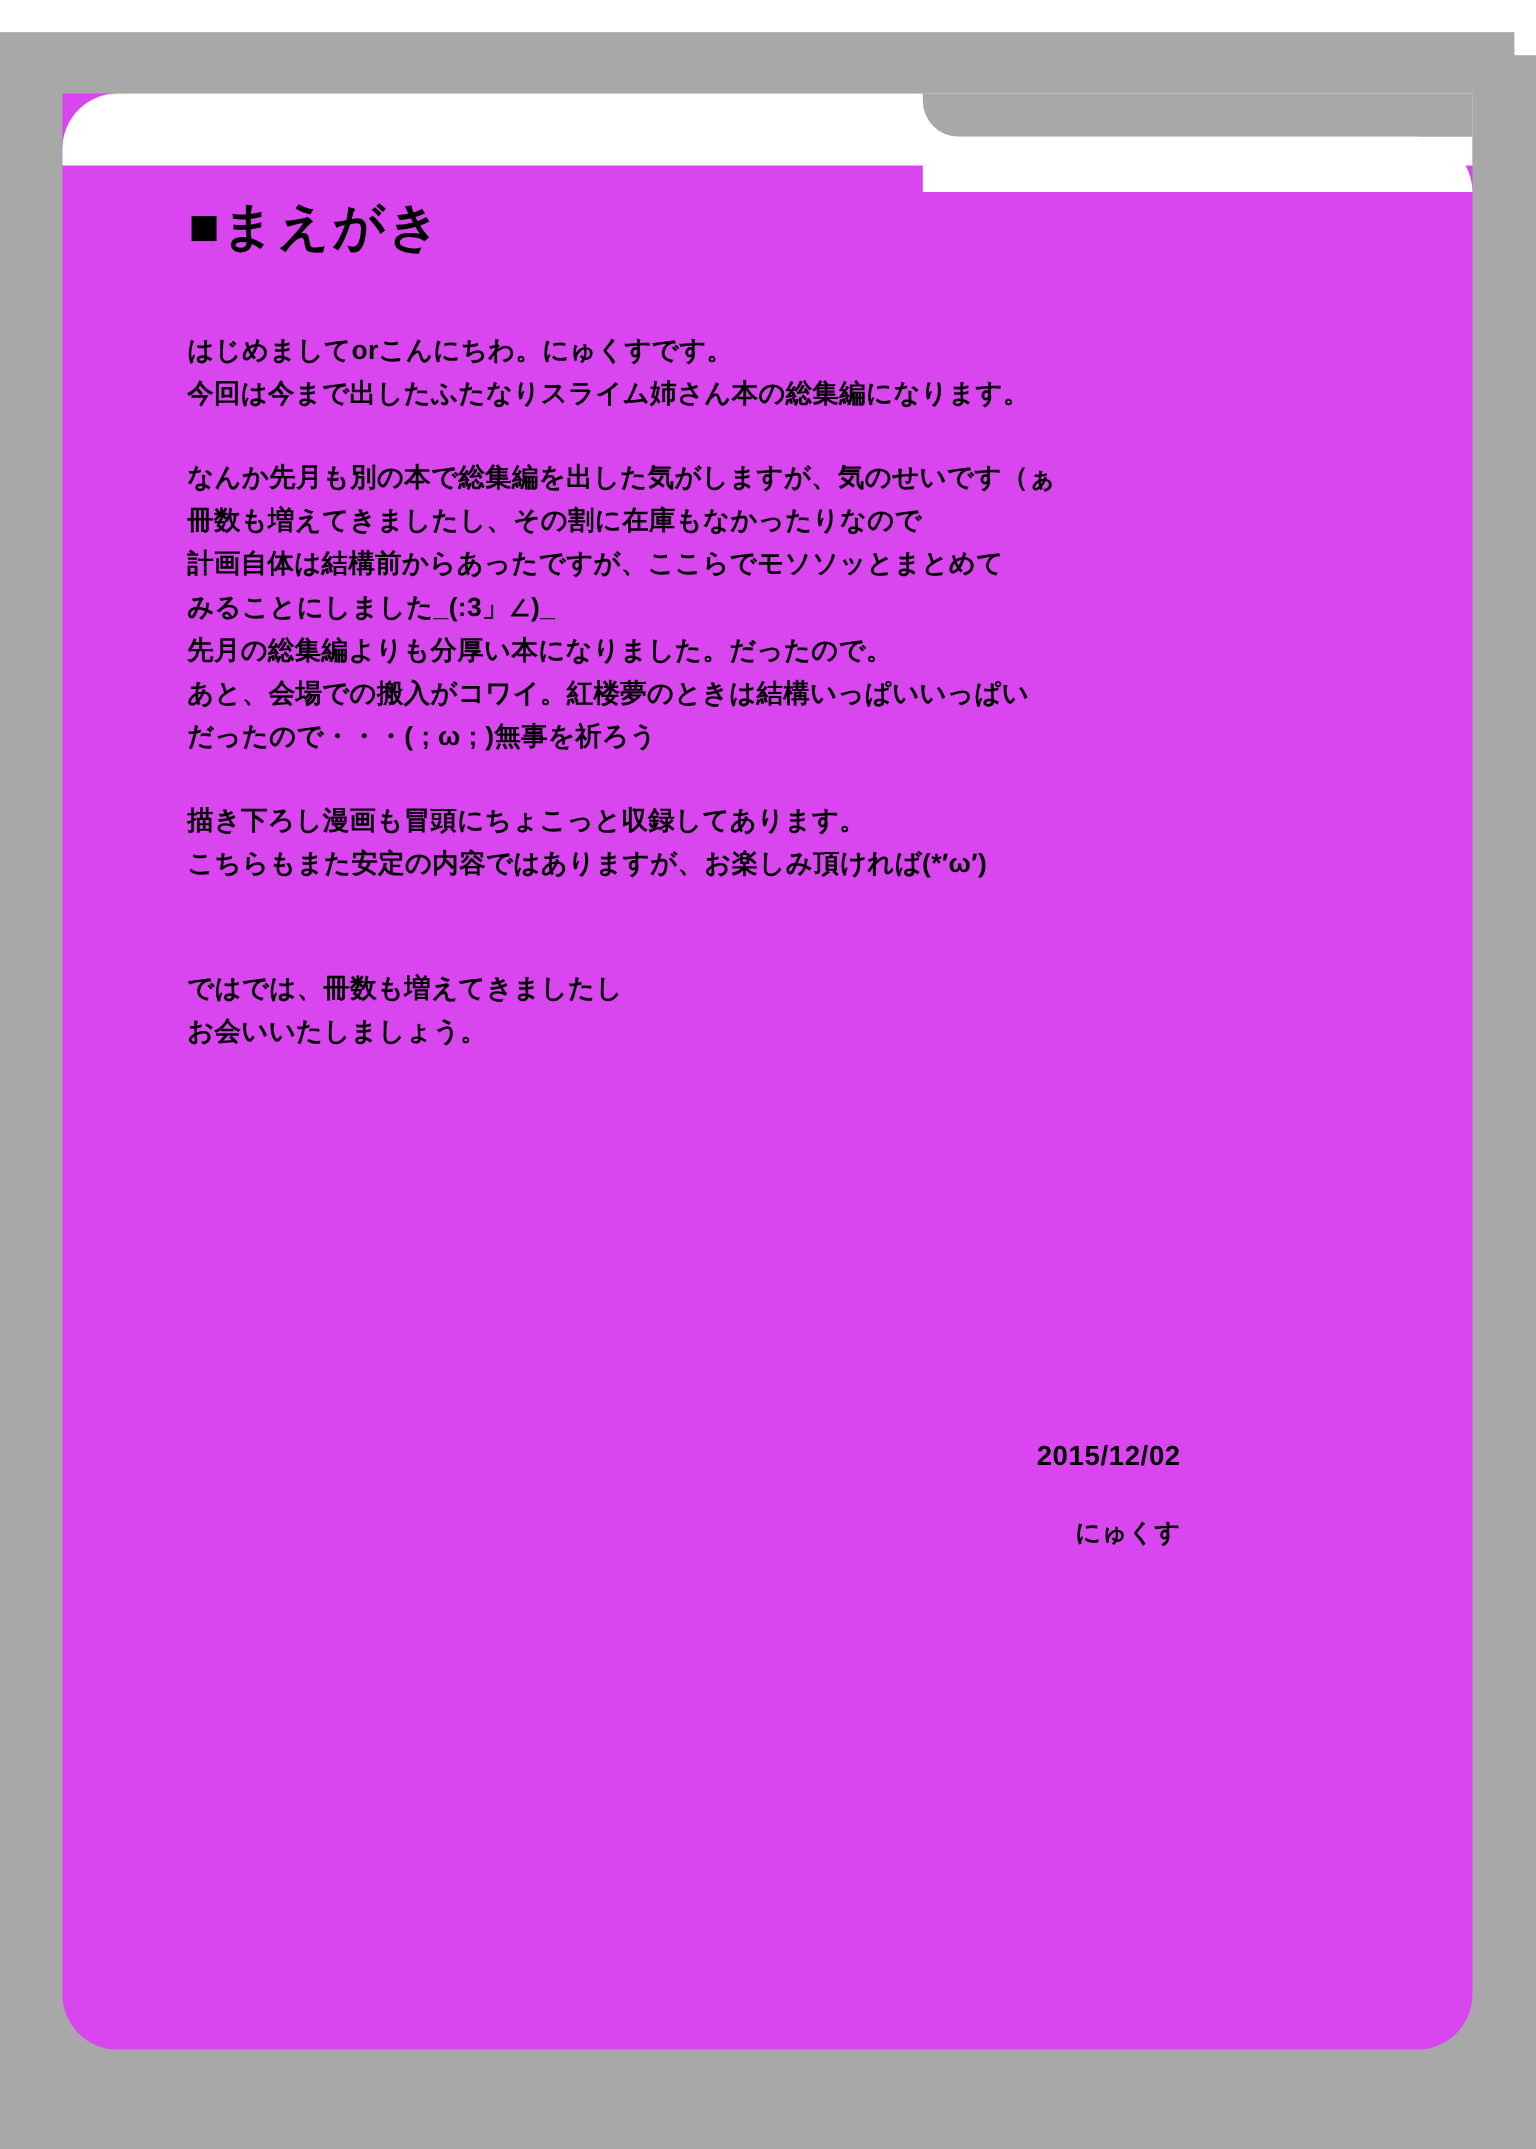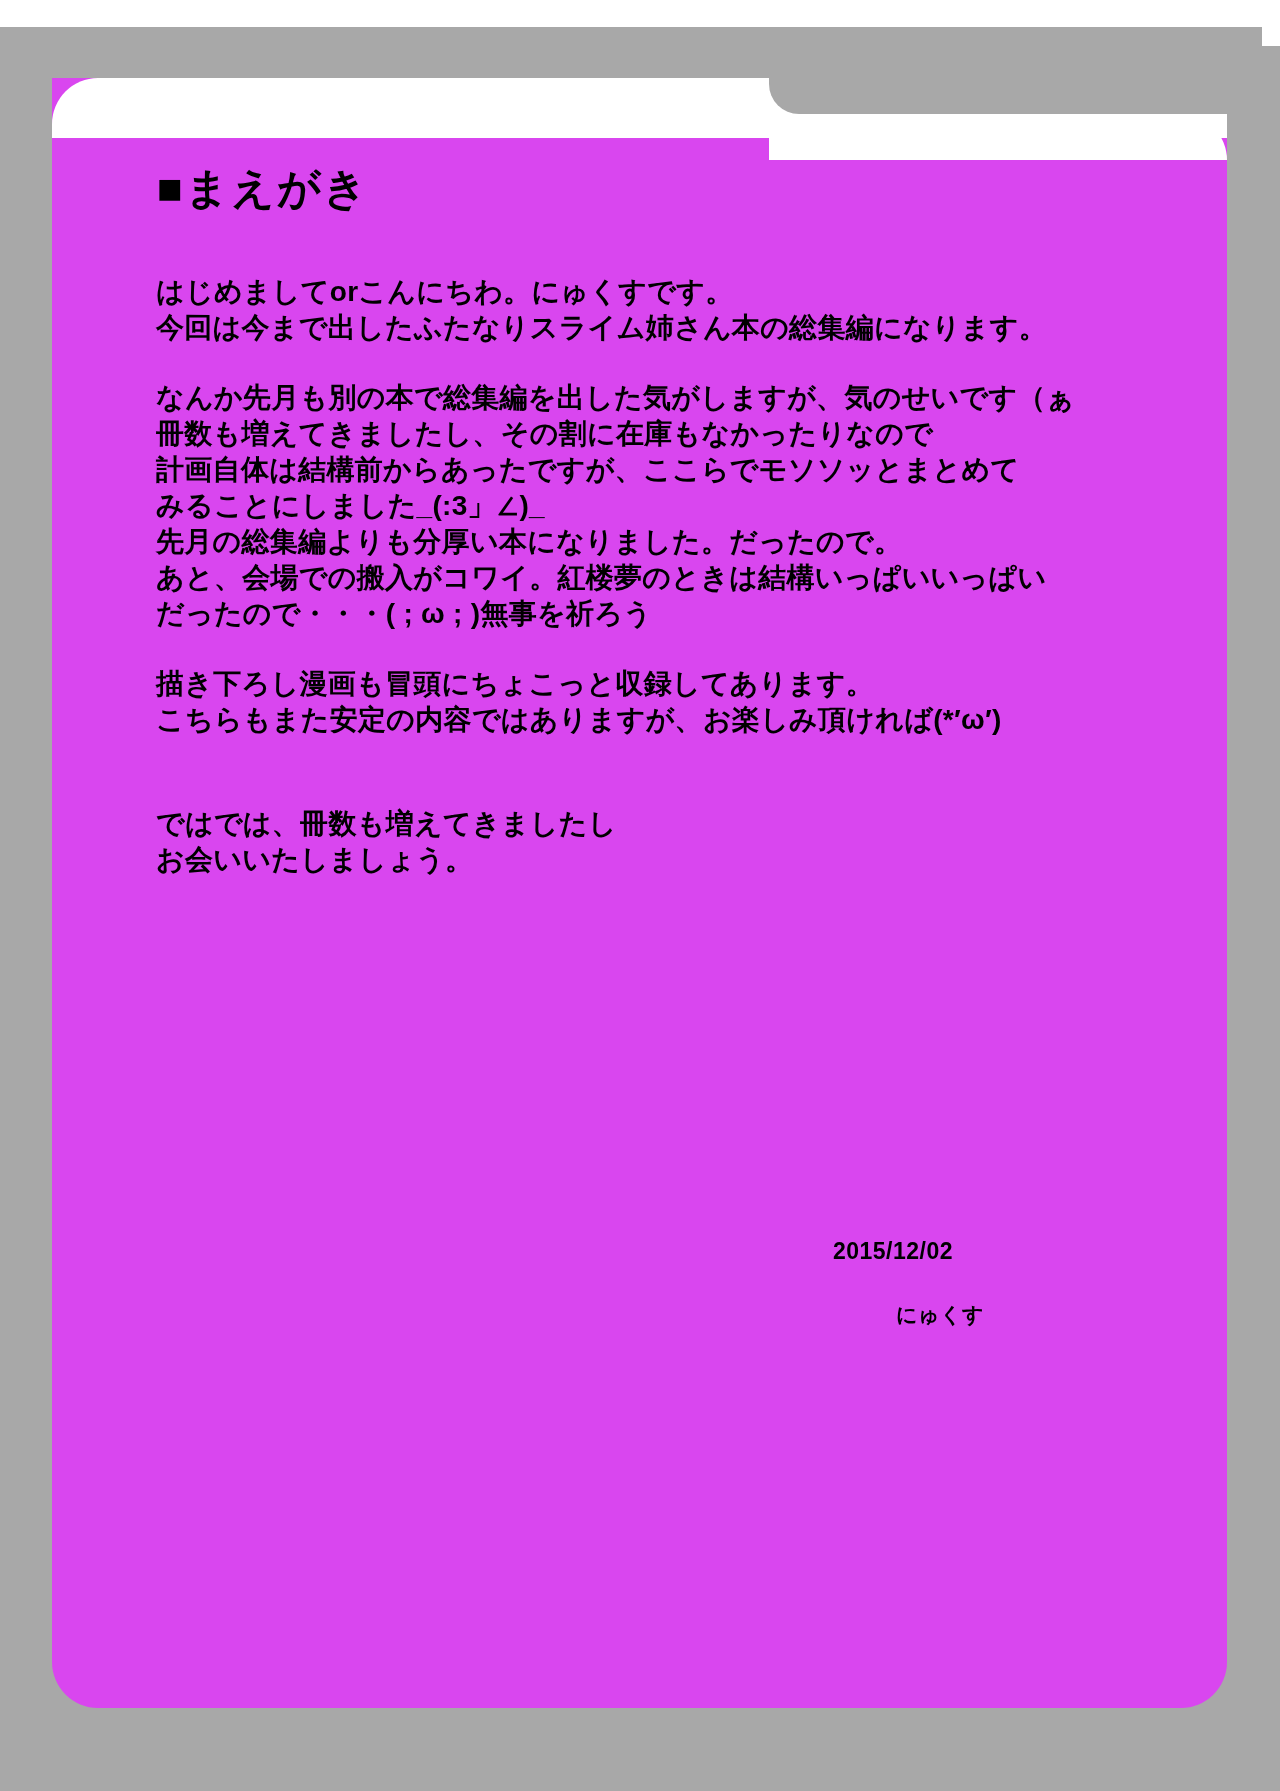--- a/index.html
+++ b/index.html
@@ -99,42 +99,42 @@
     letter-spacing: 2px;
     color: #000000;
     white-space: nowrap;
   }
 
   .body-text {
     position: absolute;
     left: 104px;
     top: 196px;
     width: 960px;
-    font-size: 28px;
+    font-size: 22px;
     font-weight: bold;
     line-height: 36px;
     color: #000000;
     letter-spacing: 0.3px;
   }
   .para {
     margin: 0 0 34px 0;
     white-space: pre-line;
   }
   .para.last {
     margin-bottom: 0;
   }
   .gap-extra {
     height: 34px;
   }
 
   .signature {
     position: absolute;
     right: 243px;
-    top: 1160px;
-    text-align: center;
+    top: 1122px;
+    text-align: right;
   }
   .sig-date {
     font-size: 23px;
     font-weight: bold;
     color: #000000;
     letter-spacing: 0.5px;
   }
   .sig-name {
     margin-top: 36px;
     margin-left: 94px;

